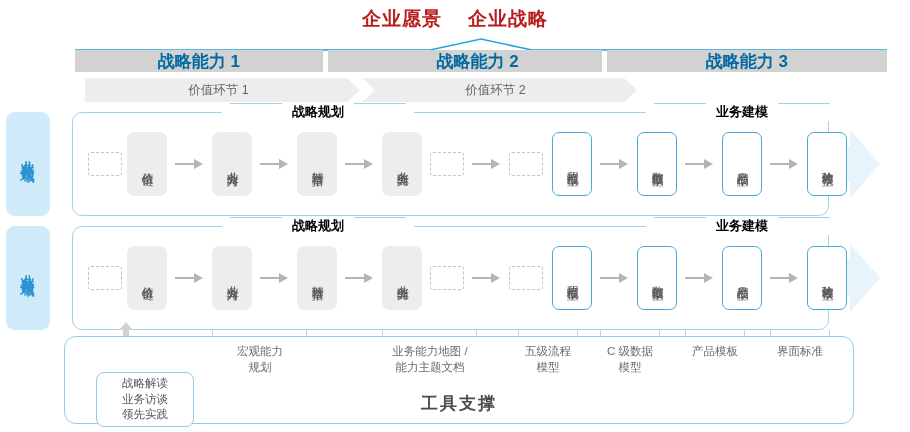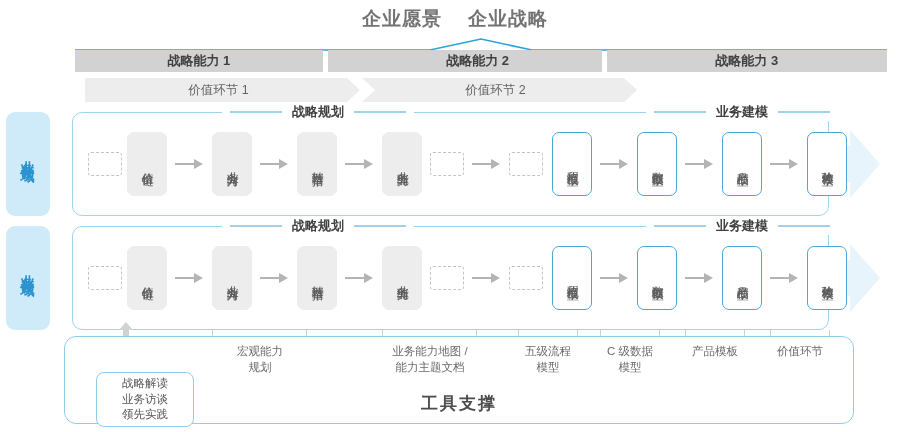--- a/index.html
+++ b/index.html
@@ -10,33 +10,33 @@
     position:relative;
     overflow:hidden;
     color:#555;
   }
   .stage{position:absolute;left:0;top:0;width:910px;height:432px;}
 
   
   .title-row{
     position:absolute;left:0;top:4px;width:910px;height:30px;
     display:flex;align-items:center;justify-content:center;gap:26px;
-    color:#737373;font-size:19px;font-weight:bold;letter-spacing:1px;
+    color:#b91c1c;font-size:19px;font-weight:bold;letter-spacing:1px;
   }
   .title-peak{
     position:absolute;left:75px;top:38px;width:812px;height:14px;
   }
 
   
   .cap-row{
     position:absolute;left:75px;top:50px;width:812px;height:22px;
     display:flex;gap:5px;
   }
   .cap-cell{
-    background:#d2d2d2;color:#404040;font-size:13px;font-weight:bold;
+    background:#d2d2d2;color:#0369a1;font-size:17px;font-weight:bold;
     display:flex;align-items:center;justify-content:center;
   }
   .cap-cell.c1{width:265px;}
   .cap-cell.c2{width:265px;padding-left:26px;}
   .cap-cell.c3{width:300px;}
 
   
   .val-row{
     position:absolute;left:85px;top:78px;width:812px;height:24px;
   }
@@ -81,22 +81,22 @@
   .band-head{
     position:absolute;left:778px;top:18px;width:0;height:0;
     border-top:34px solid transparent;
     border-bottom:34px solid transparent;
     border-left:30px solid #e7f4fb;
   }
 
   
   .sec-title{
     position:absolute;top:-9px;height:18px;
-    display:flex;align-items:center;gap:10px;
-    font-size:13px;font-weight:bold;color:#404040;
+    display:flex;align-items:flex-start;gap:10px;
+    font-size:13px;font-weight:bold;color:#000000;
     background:#fff;padding:0 8px;
   }
   .st-left{left:150px;}
   .st-right{left:574px;font-family:Liberation Serif, serif;}
   .sec-line{display:block;width:52px;height:1.2px;background:#9ed3ec;}
 
   
   .dash{
     position:absolute;top:40px;width:34px;height:24px;
     border:1.4px dashed #c4c4c4;border-radius:3px;box-sizing:border-box;
@@ -415,16 +415,16 @@
     <div>模型</div>
   </div>
   <div class="tool-lbl" style="left:590px;width:80px;">
     <div>C 级数据</div>
     <div>模型</div>
   </div>
   <div class="tool-lbl" style="left:675px;width:80px;">
     <div>产品模板</div>
   </div>
   <div class="tool-lbl" style="left:760px;width:80px;">
-    <div>价值环节</div>
+    <div>界面标准</div>
   </div>
 
 </div>
 
 </body></html>

